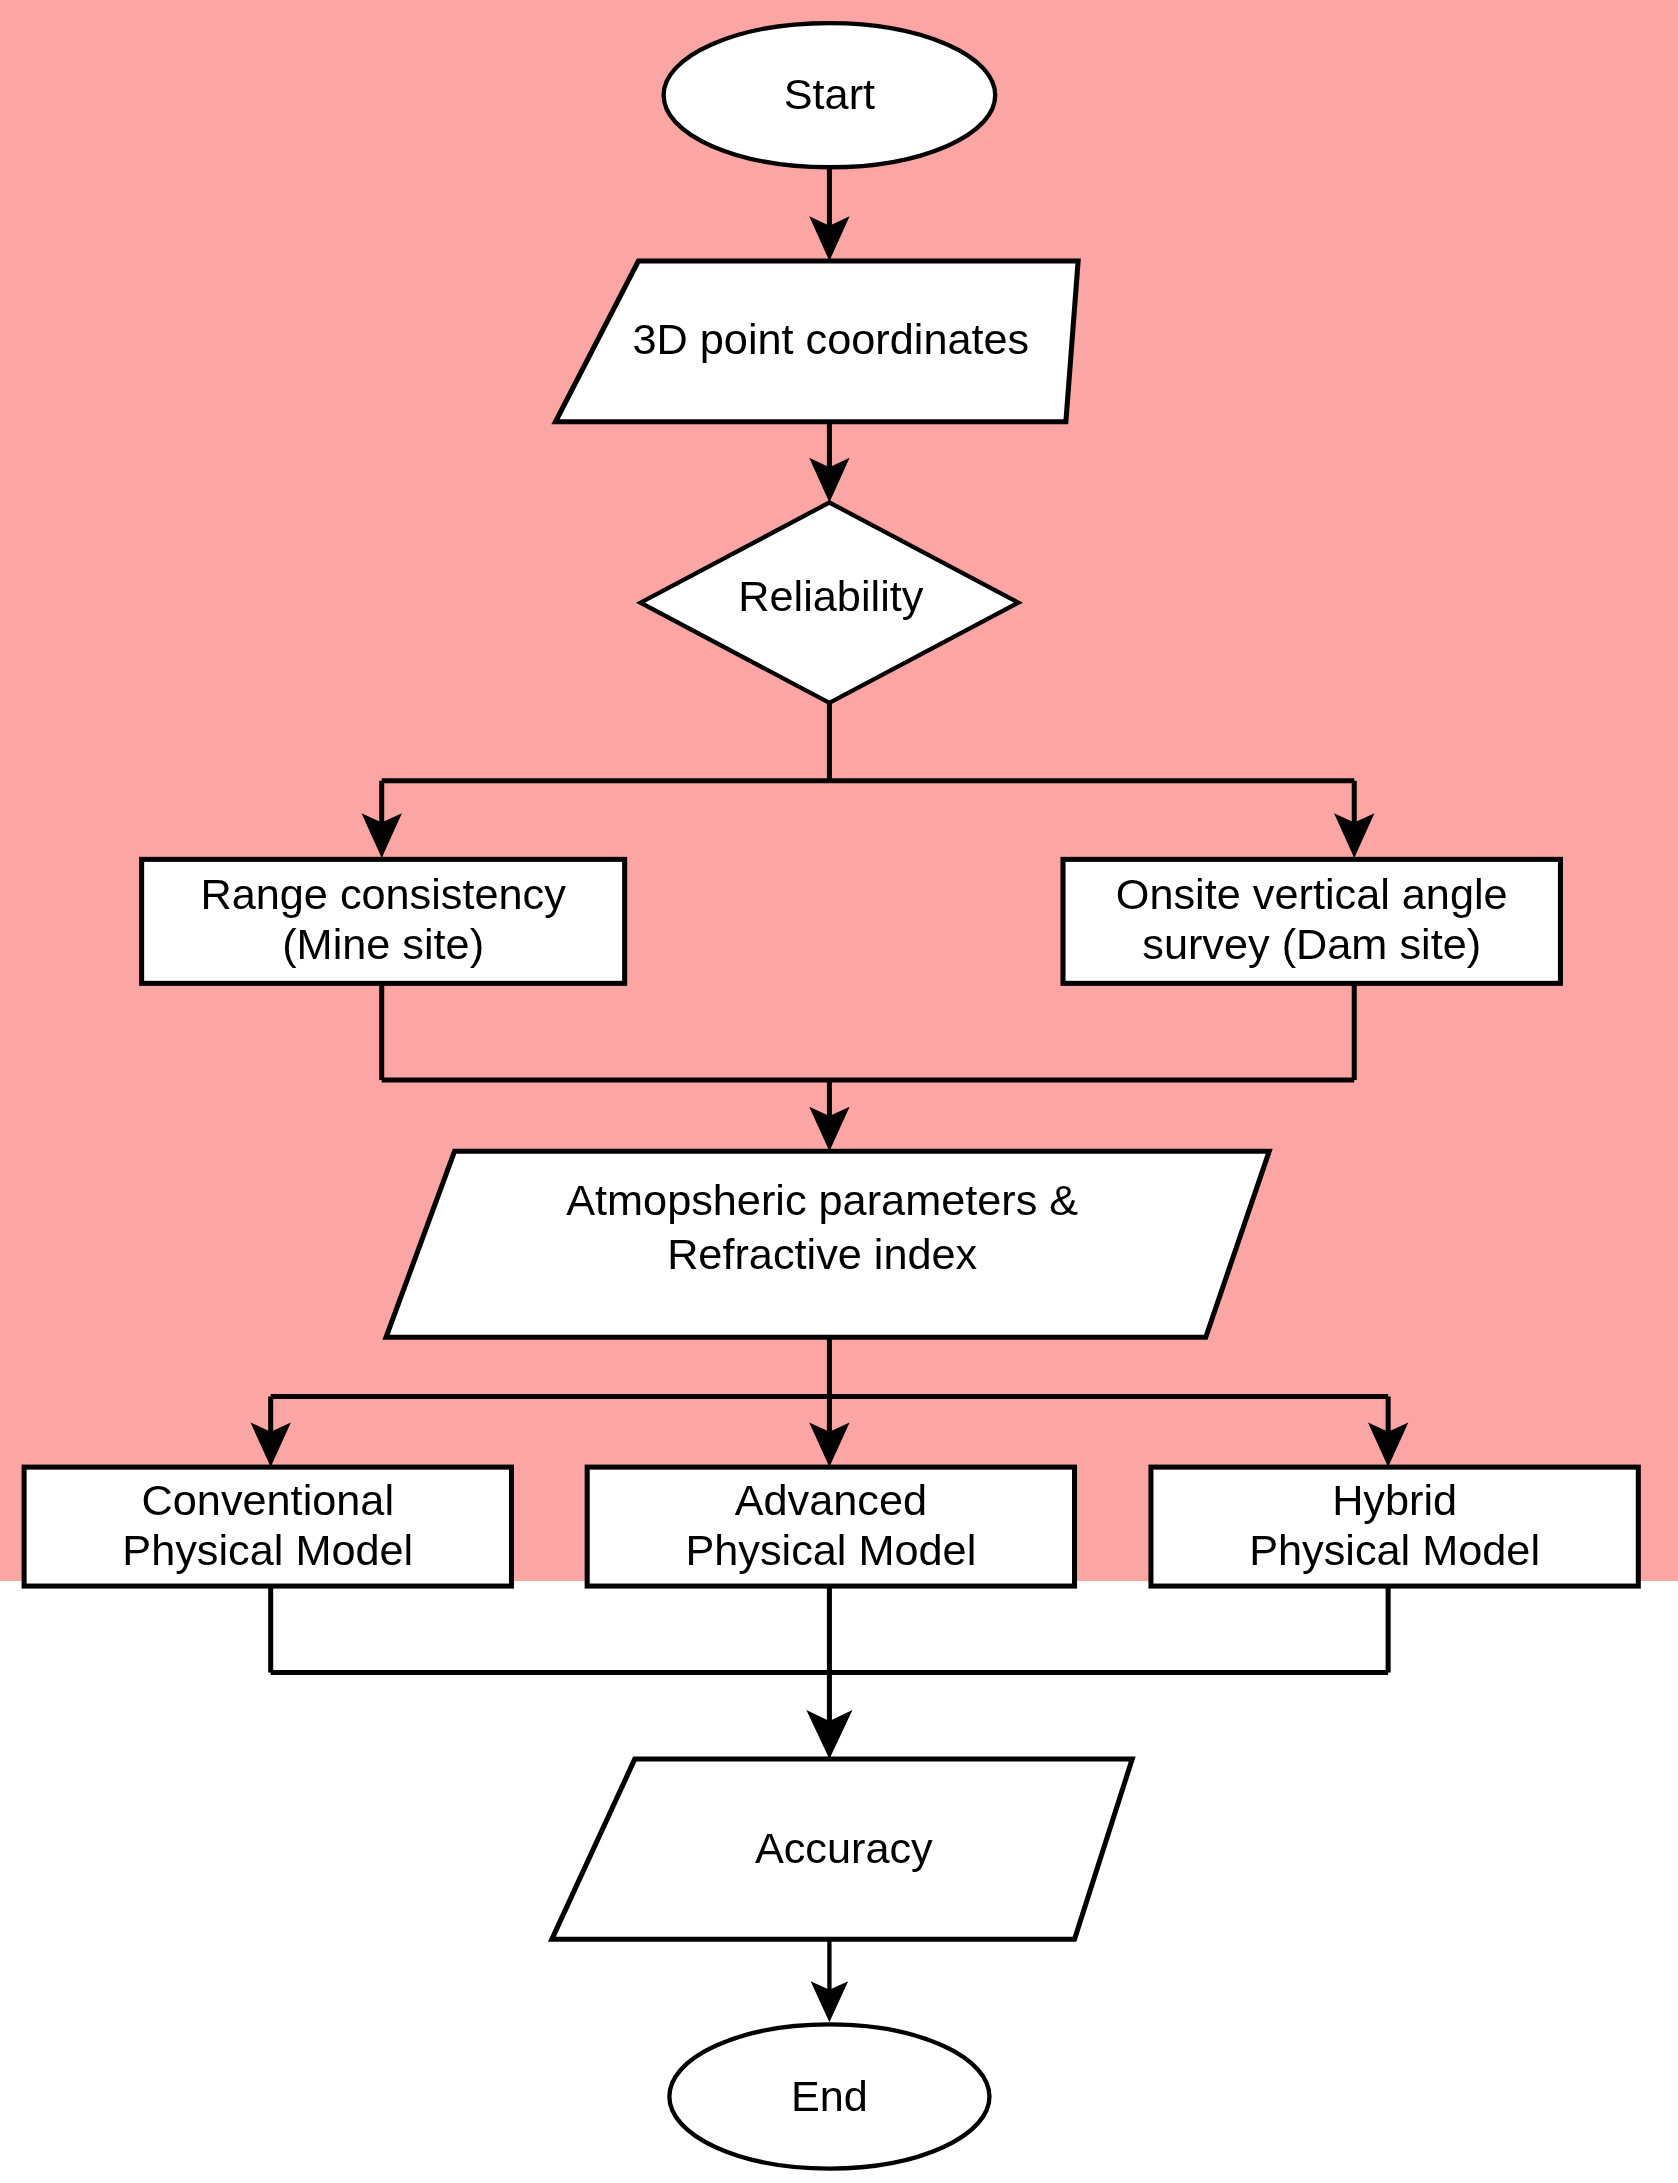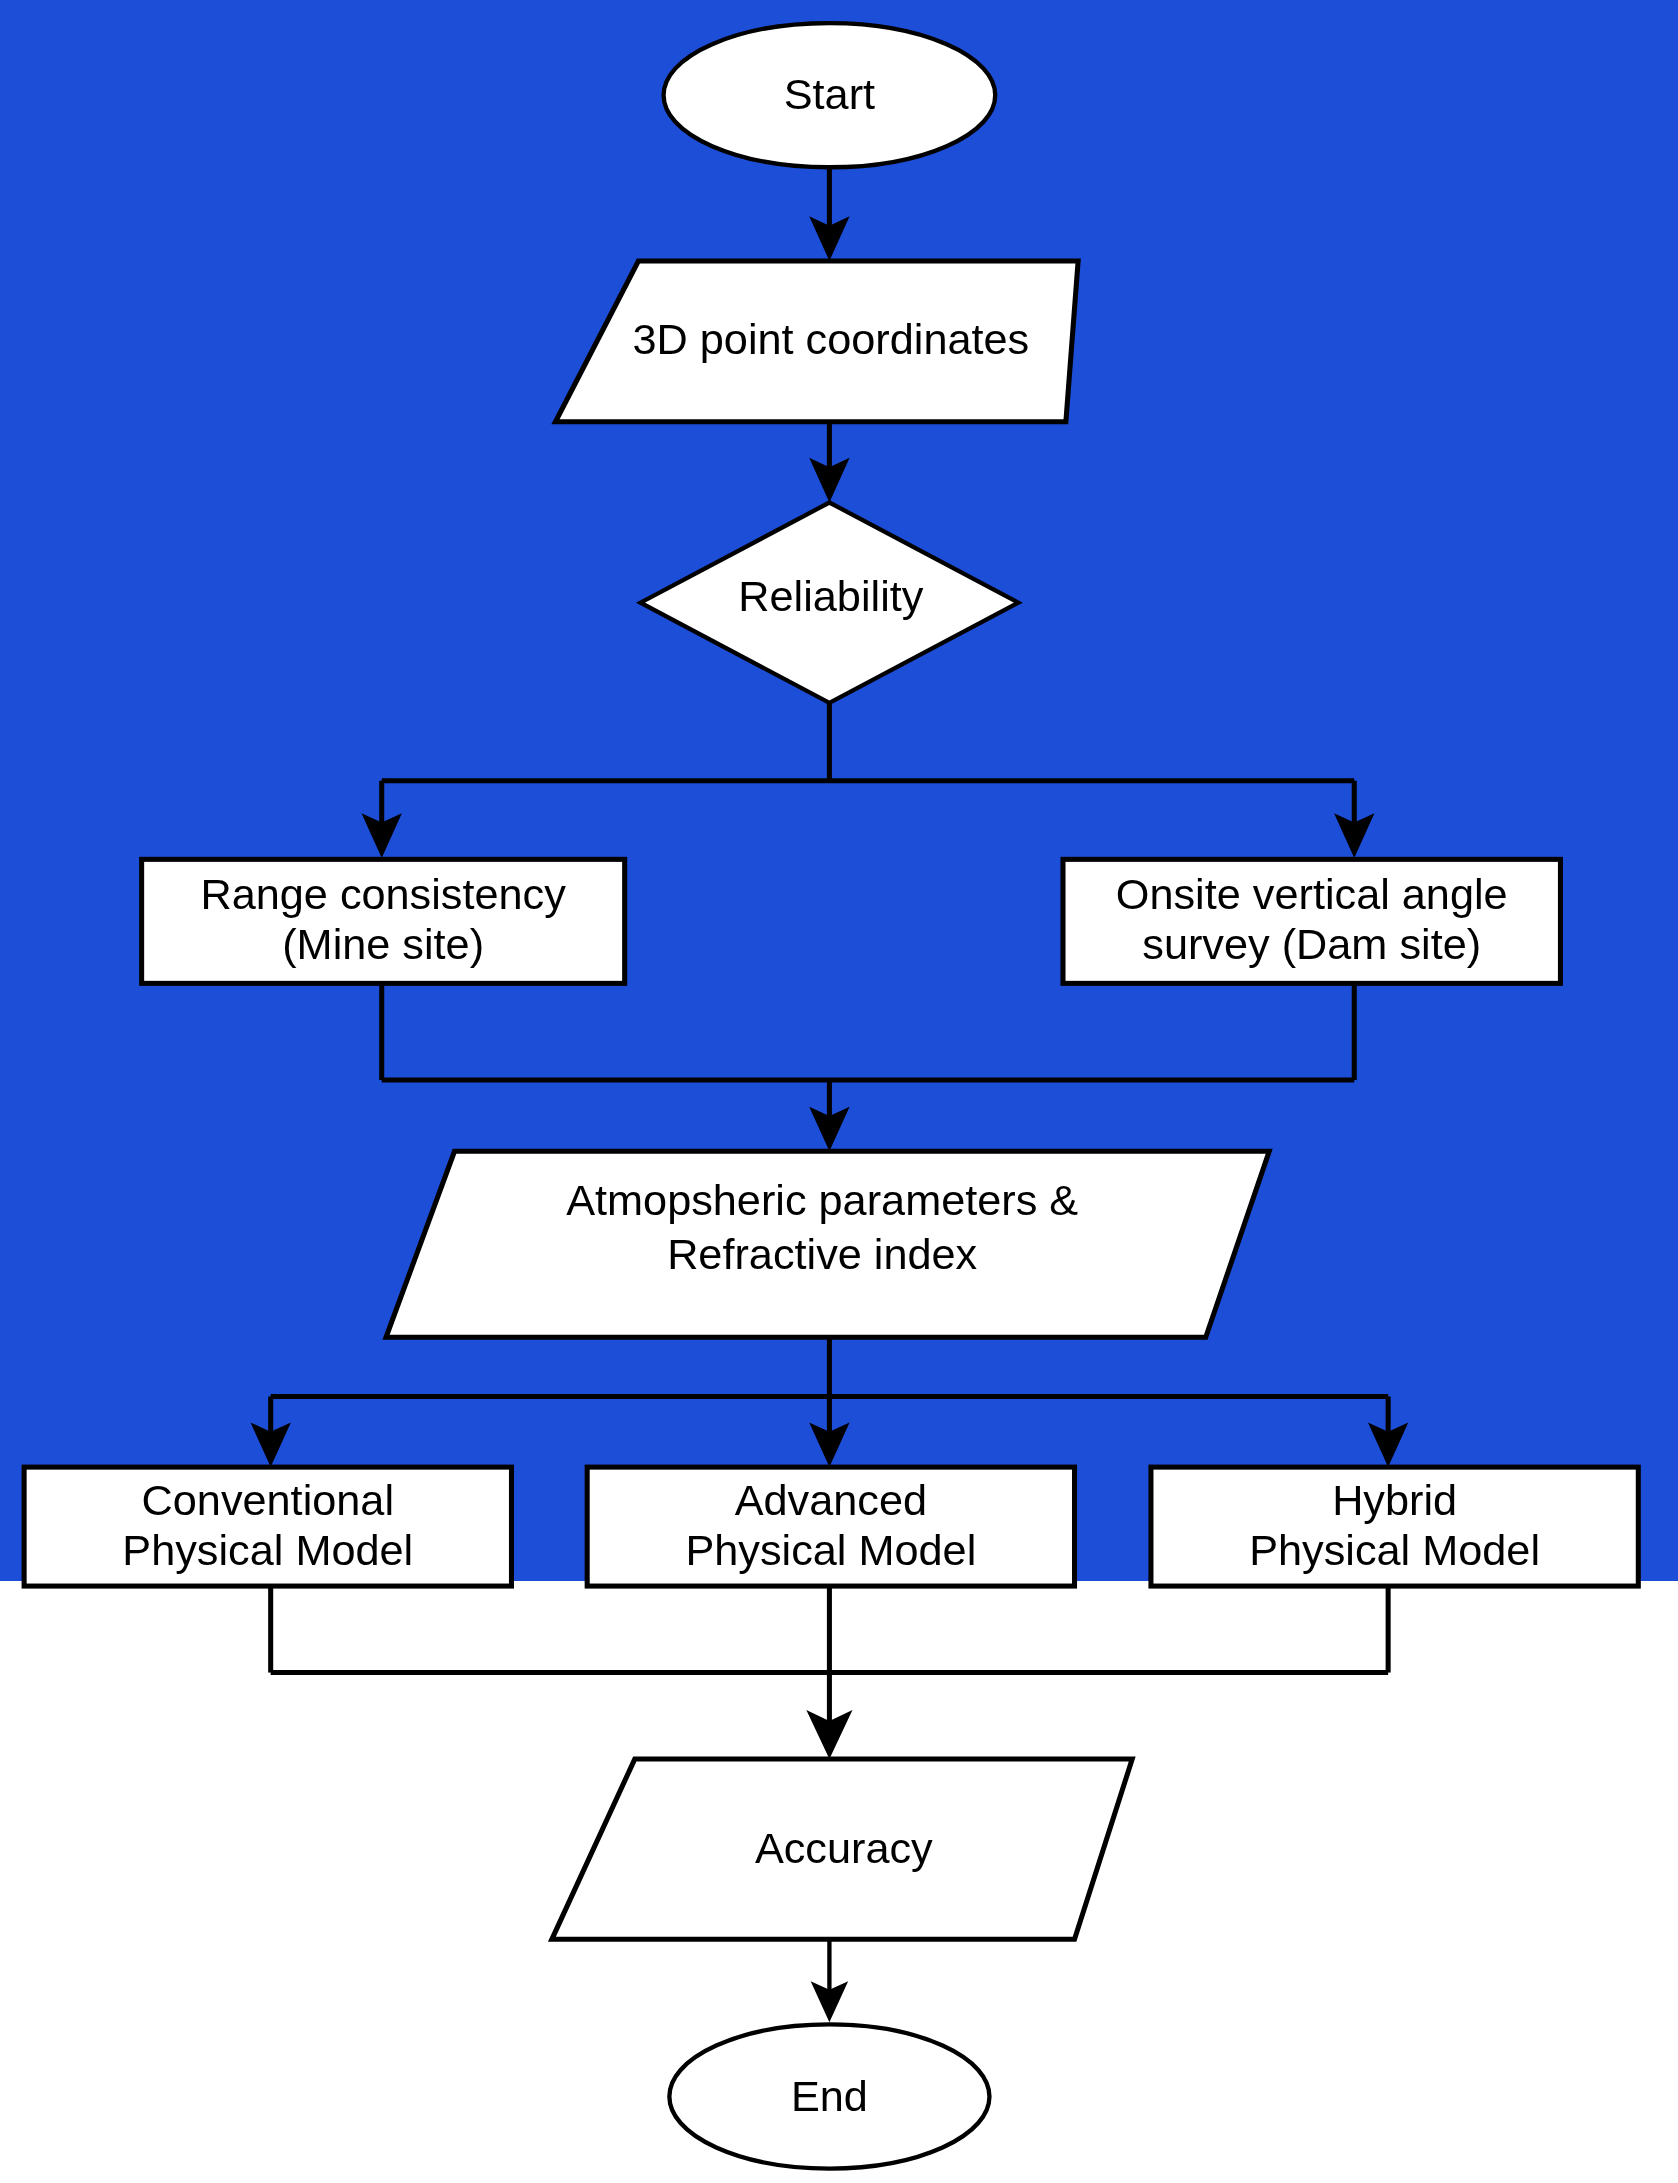--- a/index.html
+++ b/index.html
@@ -11,21 +11,21 @@
   body {
     width: 1679px;
     height: 2183px;
     font-family: "Liberation Sans", sans-serif;
     overflow: hidden;
   }
   #flowchart-root {
     position: relative;
     width: 1679px;
     height: 1581px;
-    background: #1d4ed8;
+    background: #fca5a5;
   }
   svg#flow-svg {
     display: block;
     width: 1679px;
     height: 2183px;
   }
   .node-shape {
     fill: #ffffff;
     stroke: #000000;
     stroke-width: 7;

